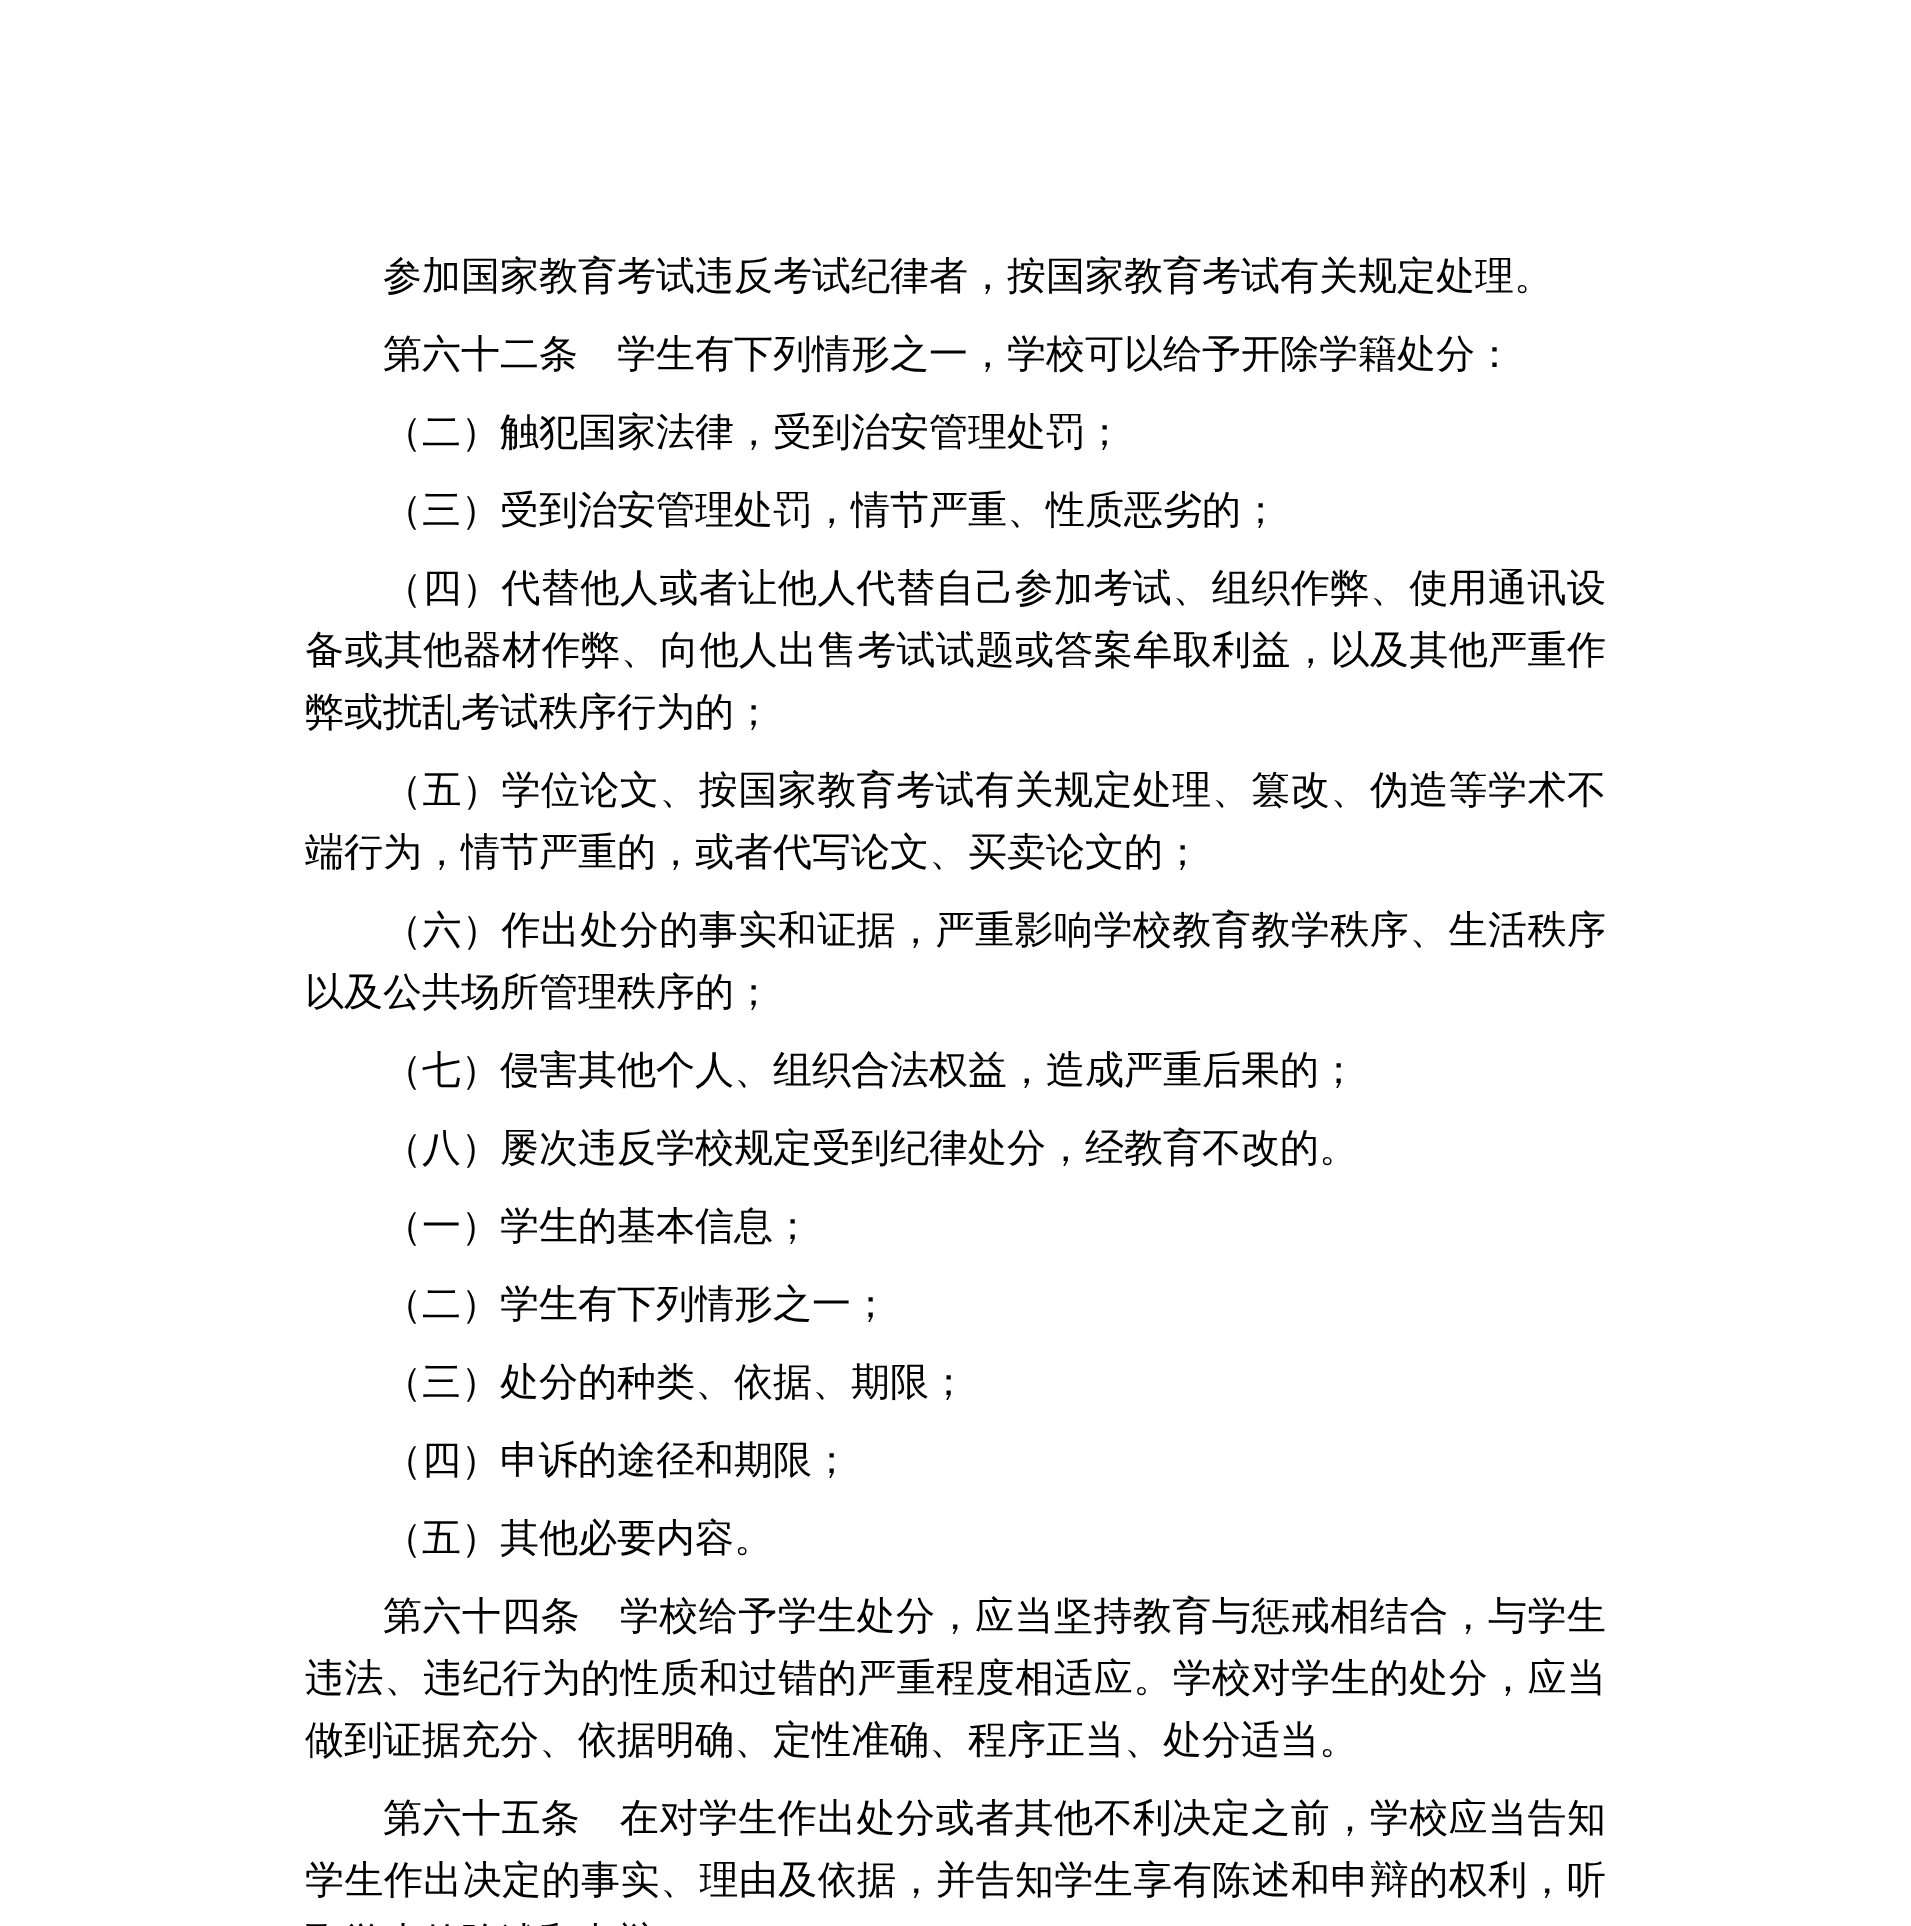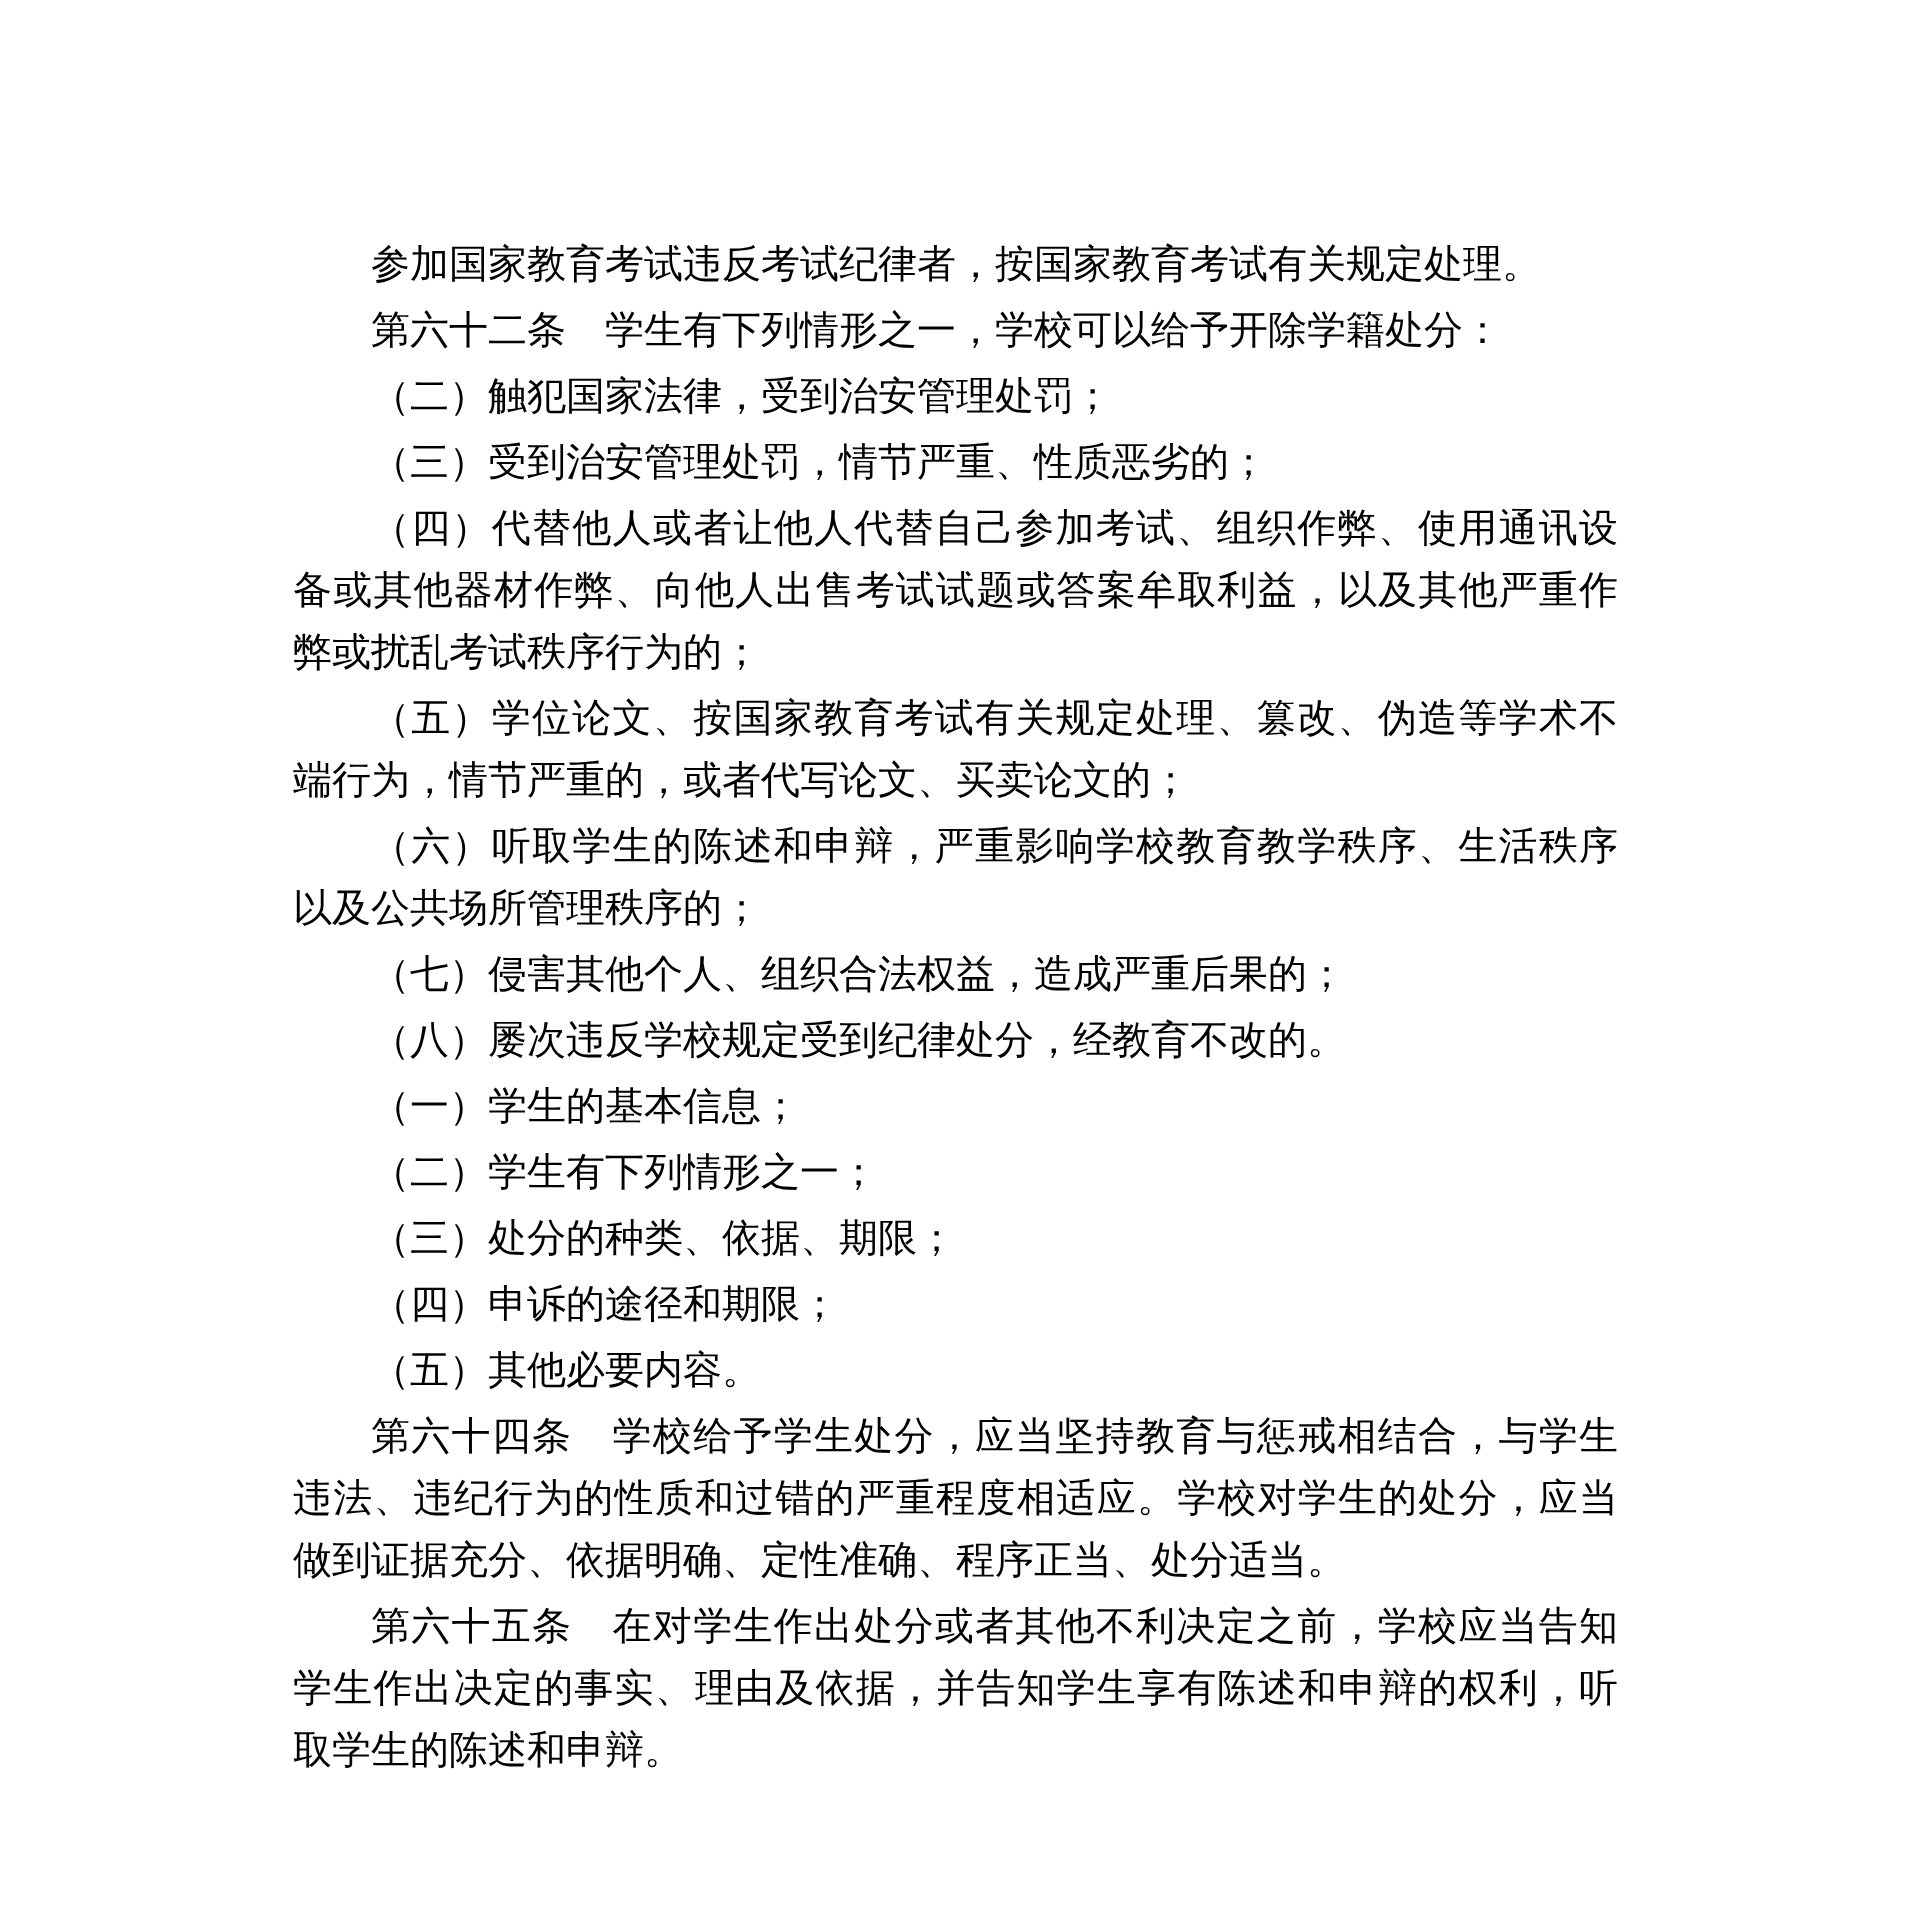--- a/index.html
+++ b/index.html
@@ -16,42 +16,42 @@
     font-family: "Liberation Serif", "DejaVu Serif", serif;
     color: #000000;
   }
   .content {
     position: absolute;
     left: 289px;
     top: 229px;
     width: 1333px;
   }
   .content p {
-    margin: 4px;
+    margin: 16px;
     padding: 0;
     font-size: 39px;
     line-height: 62px;
     text-align: justify;
     text-indent: 2em;
     letter-spacing: 0;
     word-break: normal;
   }
 </style>
 </head>
 <body>
 
 <div class="page">
   <div class="content">
     <p>参加国家教育考试违反考试纪律者，按国家教育考试有关规定处理。</p>
     <p>第六十二条　学生有下列情形之一，学校可以给予开除学籍处分：</p>
     <p>（二）触犯国家法律，受到治安管理处罚；</p>
     <p>（三）受到治安管理处罚，情节严重、性质恶劣的；</p>
     <p>（四）代替他人或者让他人代替自己参加考试、组织作弊、使用通讯设备或其他器材作弊、向他人出售考试试题或答案牟取利益，以及其他严重作弊或扰乱考试秩序行为的；</p>
     <p>（五）学位论文、按国家教育考试有关规定处理、篡改、伪造等学术不端行为，情节严重的，或者代写论文、买卖论文的；</p>
-    <p>（六）听取学生的陈述和申辩，严重影响学校教育教学秩序、生活秩序以及公共场所管理秩序的；</p>
+    <p>（六）作出处分的事实和证据，严重影响学校教育教学秩序、生活秩序以及公共场所管理秩序的；</p>
     <p>（七）侵害其他个人、组织合法权益，造成严重后果的；</p>
     <p>（八）屡次违反学校规定受到纪律处分，经教育不改的。</p>
     <p>（一）学生的基本信息；</p>
     <p>（二）学生有下列情形之一；</p>
     <p>（三）处分的种类、依据、期限；</p>
     <p>（四）申诉的途径和期限；</p>
     <p>（五）其他必要内容。</p>
     <p>第六十四条　学校给予学生处分，应当坚持教育与惩戒相结合，与学生违法、违纪行为的性质和过错的严重程度相适应。学校对学生的处分，应当做到证据充分、依据明确、定性准确、程序正当、处分适当。</p>
     <p>第六十五条　在对学生作出处分或者其他不利决定之前，学校应当告知学生作出决定的事实、理由及依据，并告知学生享有陈述和申辩的权利，听取学生的陈述和申辩。</p>
 

